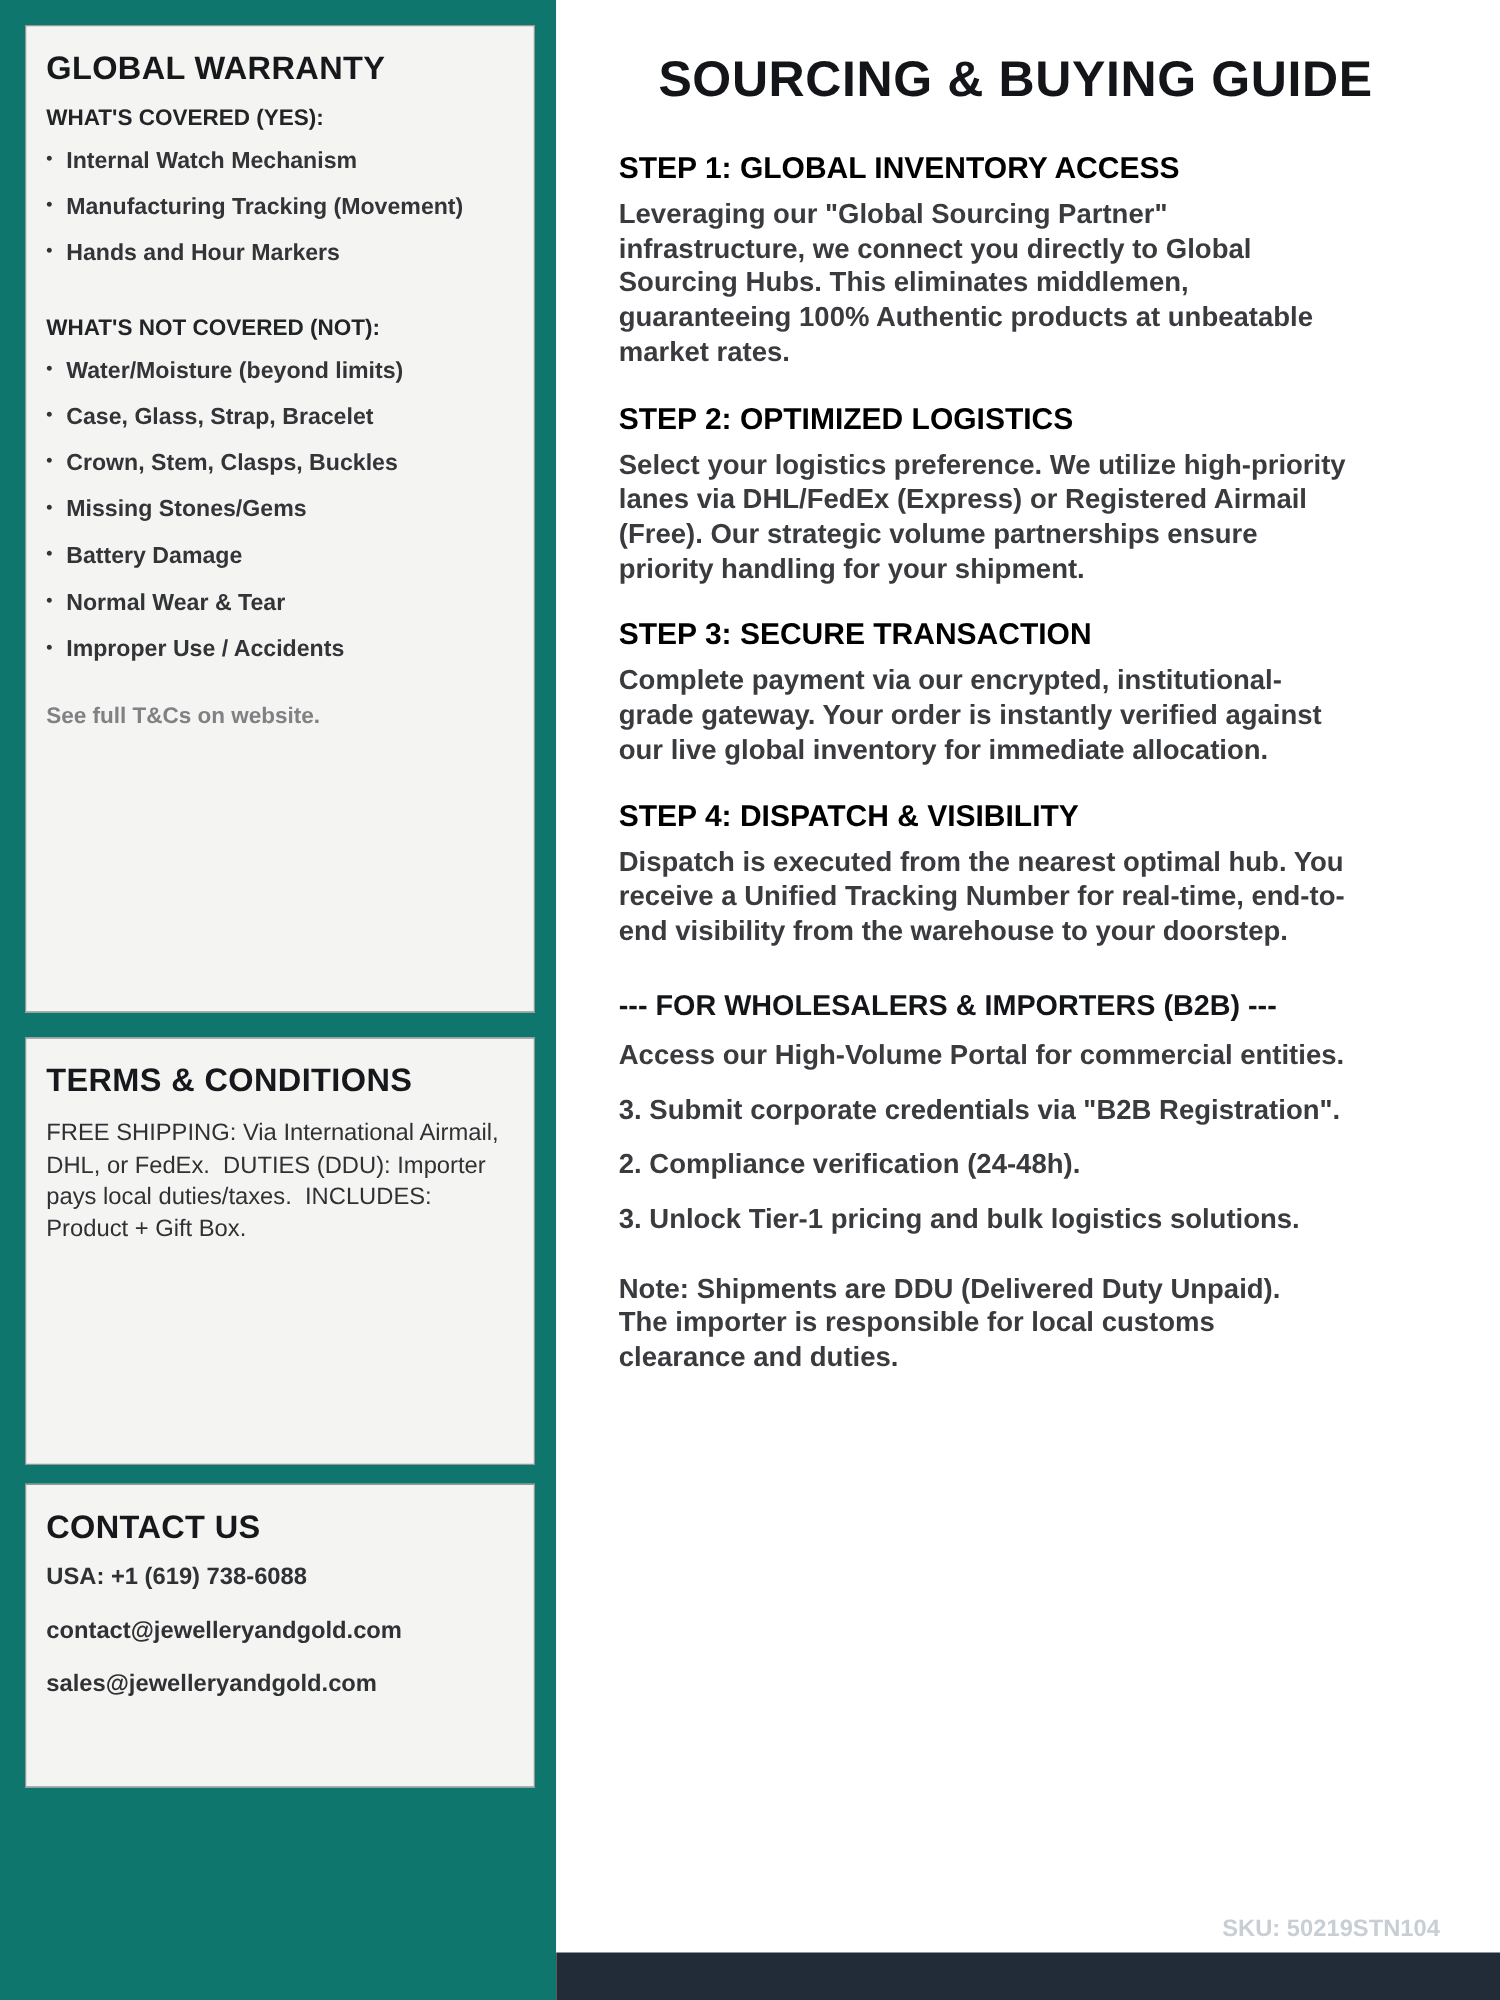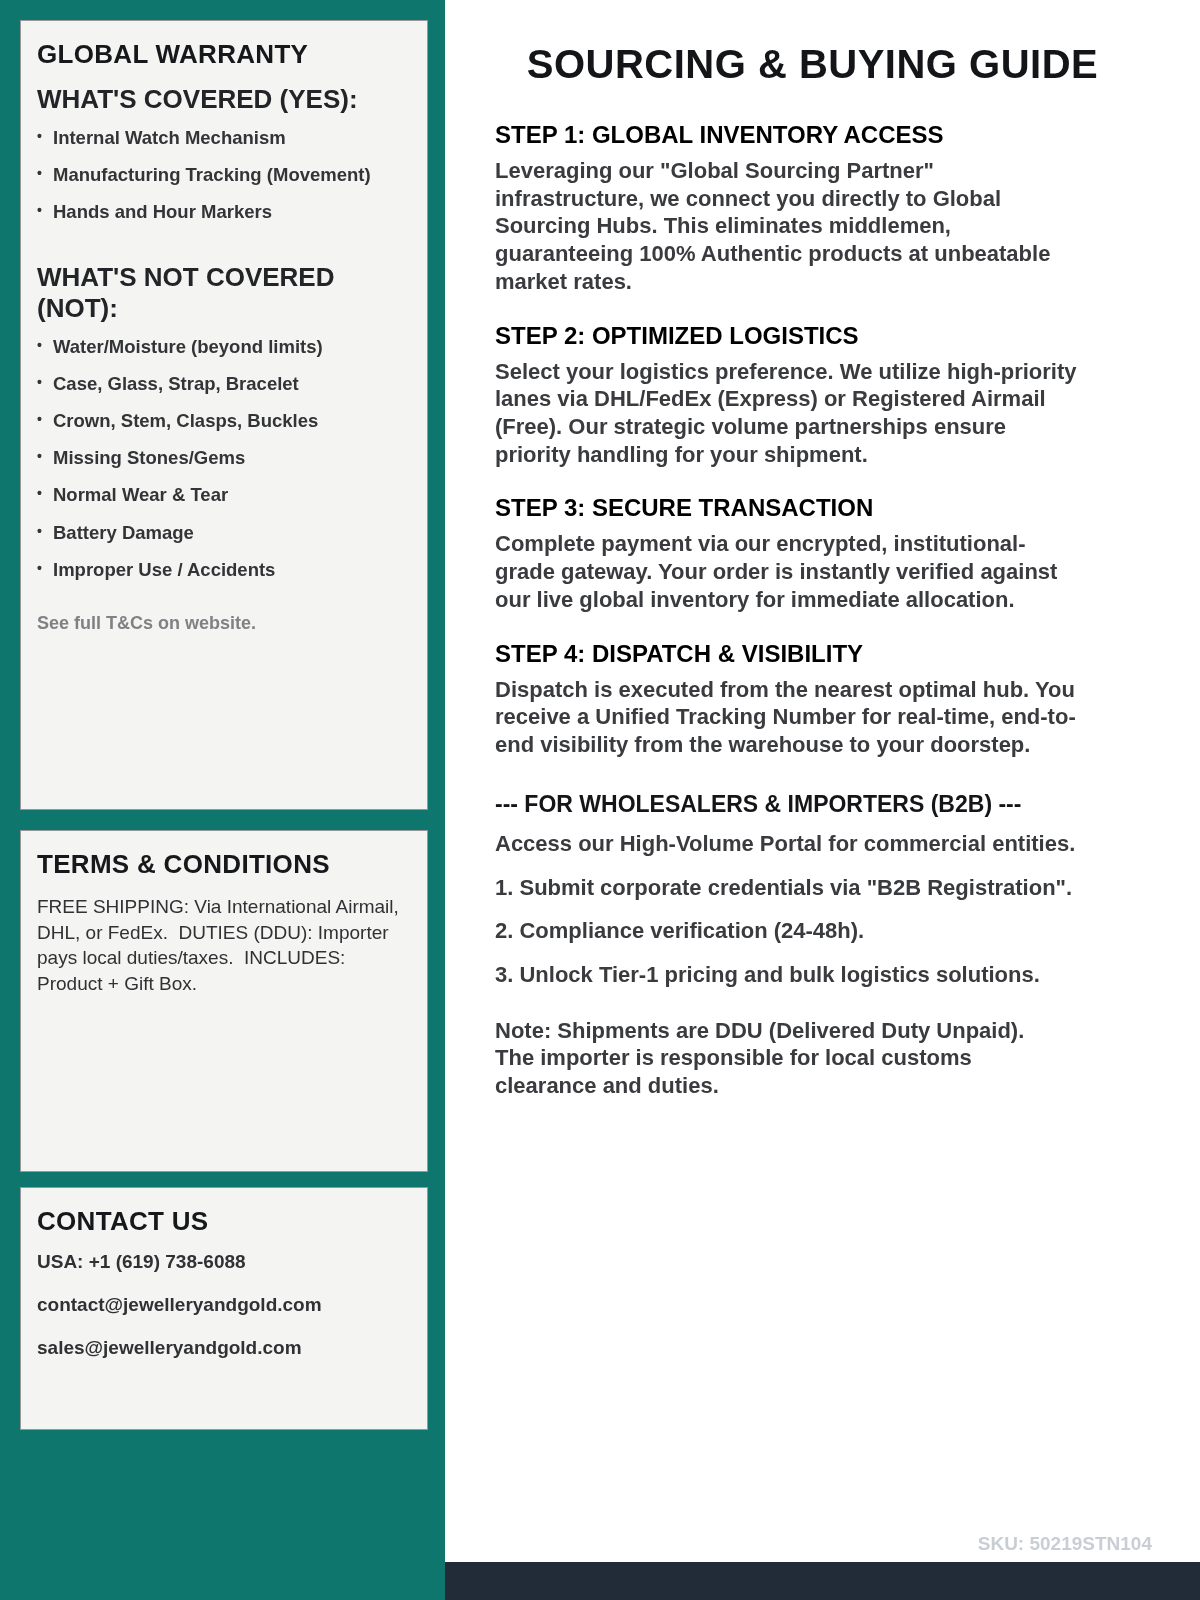--- a/index.html
+++ b/index.html
@@ -34,21 +34,21 @@
   .panel-terms    { min-height: 342px; margin-bottom: 15px; }
   .panel-contact  { min-height: 243px; }
   .panel-title {
     font-size: 26px;
     font-weight: 800;
     letter-spacing: 0.3px;
     color: #17181b;
     margin-bottom: 14px;
   }
   .subheading {
-    font-size: 26px;
+    font-size: 18px;
     font-weight: 800;
     color: #232427;
     margin: 10px 0 12px 0;
   }
   .subheading.second { margin-top: 38px; }
   ul.bullets { list-style: none; }
   ul.bullets li {
     position: relative;
     font-size: 18.5px;
     font-weight: 700;
@@ -154,22 +154,22 @@
         <li>Manufacturing Tracking (Movement)</li>
         <li>Hands and Hour Markers</li>
       </ul>
 
       <h3 class="subheading second">WHAT'S NOT COVERED (NOT):</h3>
       <ul class="bullets">
         <li>Water/Moisture (beyond limits)</li>
         <li>Case, Glass, Strap, Bracelet</li>
         <li>Crown, Stem, Clasps, Buckles</li>
         <li>Missing Stones/Gems</li>
+        <li>Battery Damage</li>
         <li>Normal Wear &amp; Tear</li>
-        <li>Battery Damage</li>
         <li>Improper Use / Accidents</li>
       </ul>
 
       <p class="footnote">See full T&amp;Cs on website.</p>
     </section>
 
     <section class="panel panel-terms">
       <h2 class="panel-title">TERMS &amp; CONDITIONS</h2>
       <p class="panel-body">FREE SHIPPING: Via International Airmail, DHL, or FedEx.  DUTIES (DDU): Importer pays local duties/taxes.  INCLUDES: Product + Gift Box.</p>
     </section>
@@ -203,21 +203,21 @@
     </section>
 
     <section class="step">
       <h2 class="step-heading">STEP 4: DISPATCH &amp; VISIBILITY</h2>
       <p class="step-body">Dispatch is executed from the nearest optimal hub. You receive a Unified Tracking Number for real-time, end-to-end visibility from the warehouse to your doorstep.</p>
     </section>
 
     <section>
       <h2 class="b2b-heading">--- FOR WHOLESALERS &amp; IMPORTERS (B2B) ---</h2>
       <p class="b2b-intro">Access our High-Volume Portal for commercial entities.</p>
-      <p class="b2b-item">1. Submit corporate credentials via "B2B Registration".</p>
+      <p class="b2b-item">3. Submit corporate credentials via "B2B Registration".</p>
       <p class="b2b-item">2. Compliance verification (24-48h).</p>
       <p class="b2b-item">3. Unlock Tier-1 pricing and bulk logistics solutions.</p>
       <p class="b2b-note">Note: Shipments are DDU (Delivered Duty Unpaid). The importer is responsible for local customs clearance and duties.</p>
     </section>
 
   </main>
 
   <div class="sku">SKU: 50219STN104</div>
   <div class="bottom-bar"></div>
 

